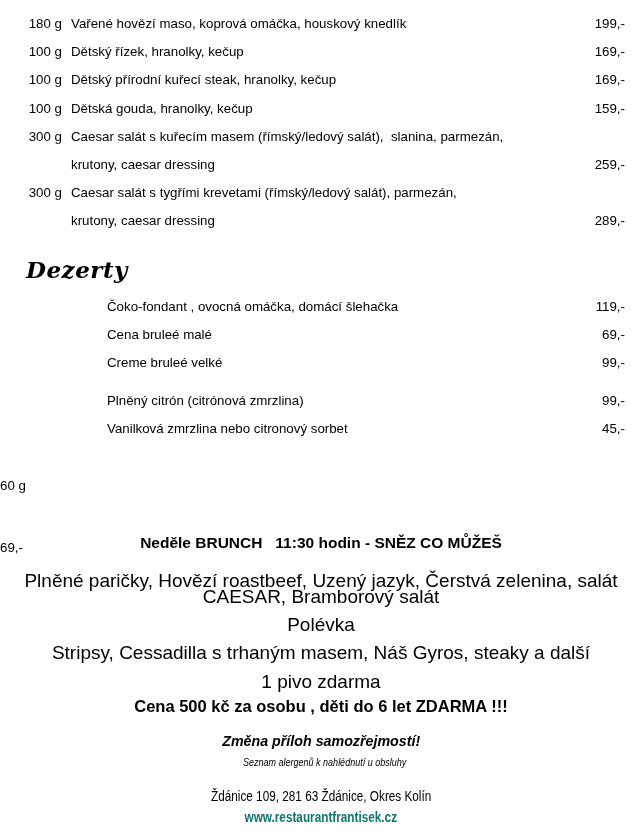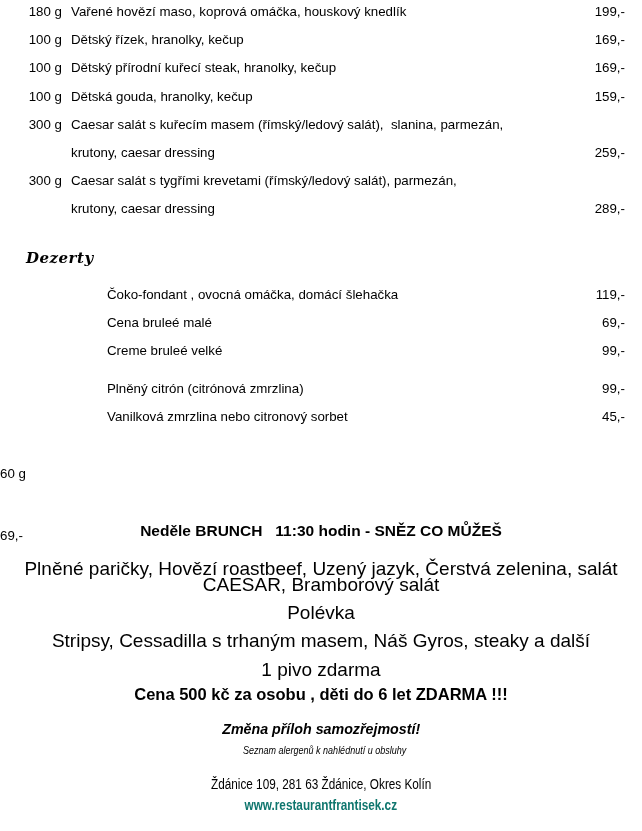--- a/index.html
+++ b/index.html
@@ -2,29 +2,29 @@
 <html><head>
 <meta charset="utf-8">
 <style>
   * { margin:0; padding:0; box-sizing:border-box; }
   html,body { width:642px; height:831px; overflow:hidden; }
   body {
     background:#ffffff; color:#000000;
     font-family:"Liberation Sans","DejaVu Sans",sans-serif;
     font-size:13.3px;
   }
-  .menu-rows { padding-top:4px; }
+  .menu-rows { padding-top:16px; }
   .row { display:flex; align-items:flex-start; height:28.2px; line-height:16px; padding-right:17px; }
   .row .w { flex:0 0 62px; text-align:right; white-space:pre; }
   .row .d { flex:1; margin-left:9px; white-space:pre-wrap; overflow:hidden; }
   .row .p { flex:0 0 56px; text-align:right; }
   h1.dezerty {
     font-family:"DejaVu Serif","Liberation Serif",serif;
     font-style:italic; font-weight:bold;
-    font-size:15px; line-height:30px;
+    font-size:23px; line-height:30px;
     margin:13px 0 0 26px; letter-spacing:0.5px;
   }
   .dessert-rows { margin-top:14px;margin-left:36px; }
   .dessert-rows .row { height:28.4px; }
   .row.gap-before { margin-top:9px; }
   .row.snack { margin-top:29px;flex-direction:column; }
   .brunch { text-align:center; }
   .brunch-title { font-weight:bold; font-size:15.5px; line-height:20px; margin-top:26px; white-space:pre-wrap; }
   .brunch-lines { margin-top:20px; }
   .brunch-line { font-size:19px; line-height:16px; margin-top:12.4px; white-space:pre-wrap; }

